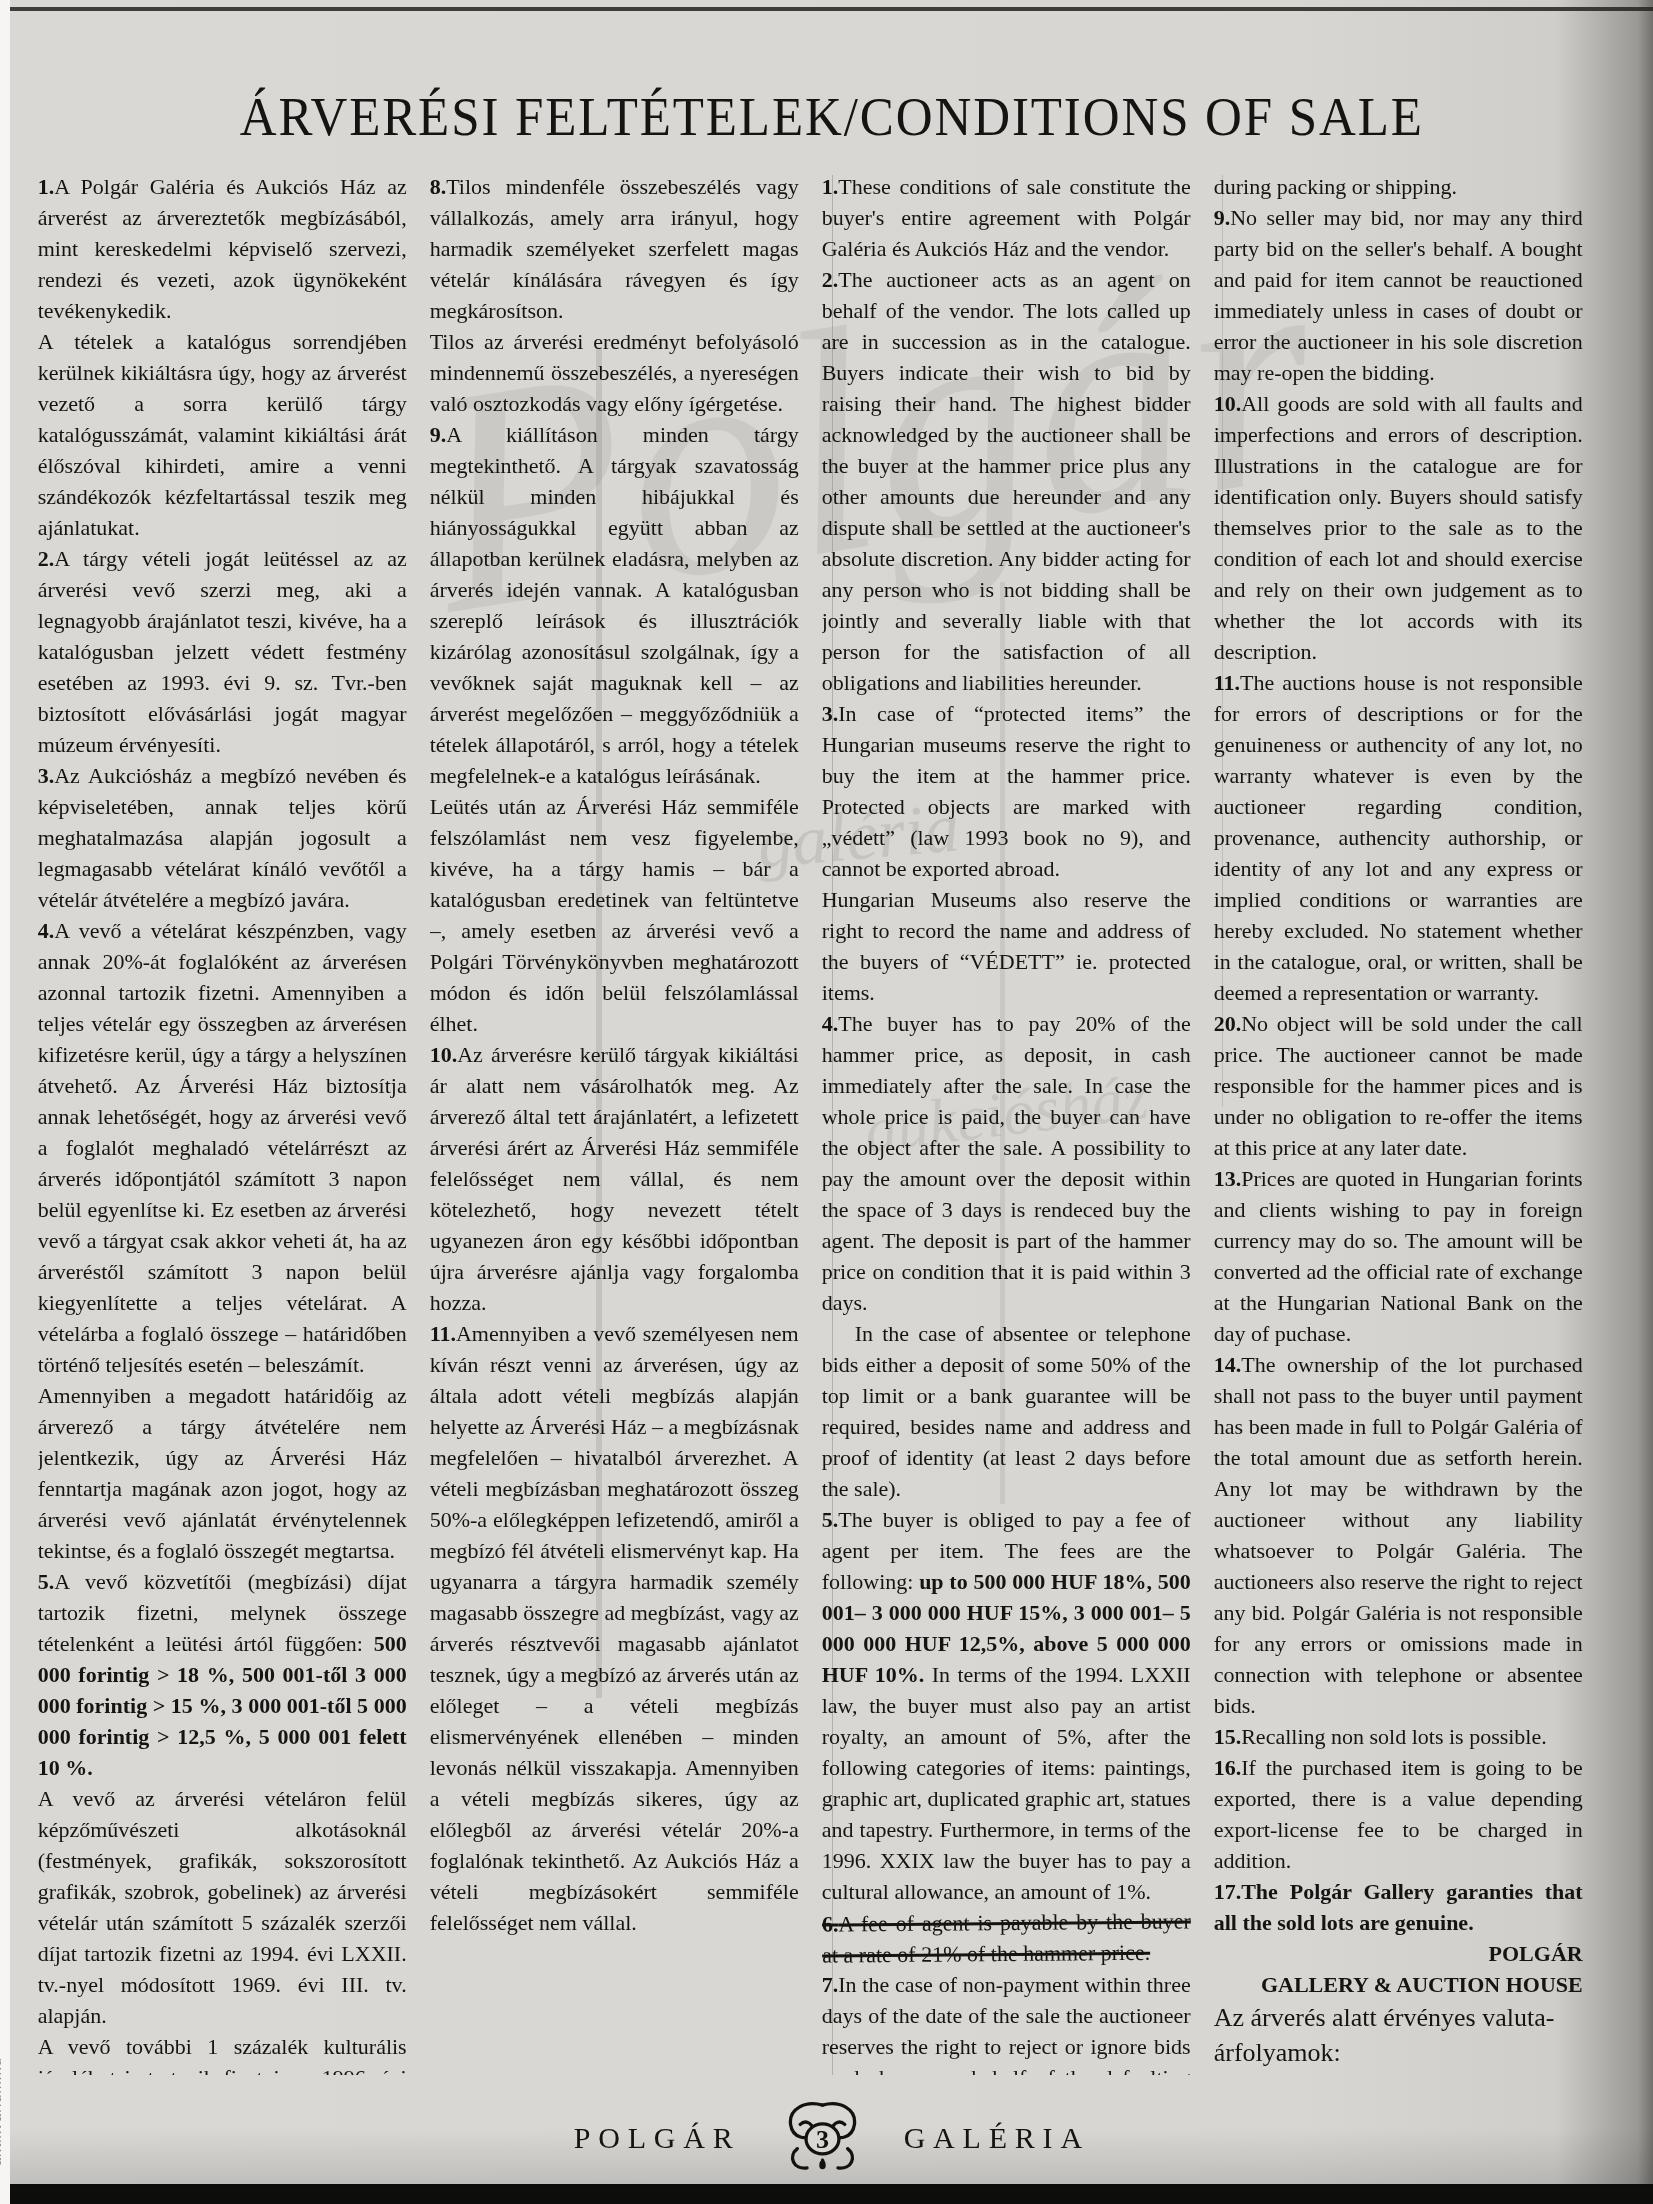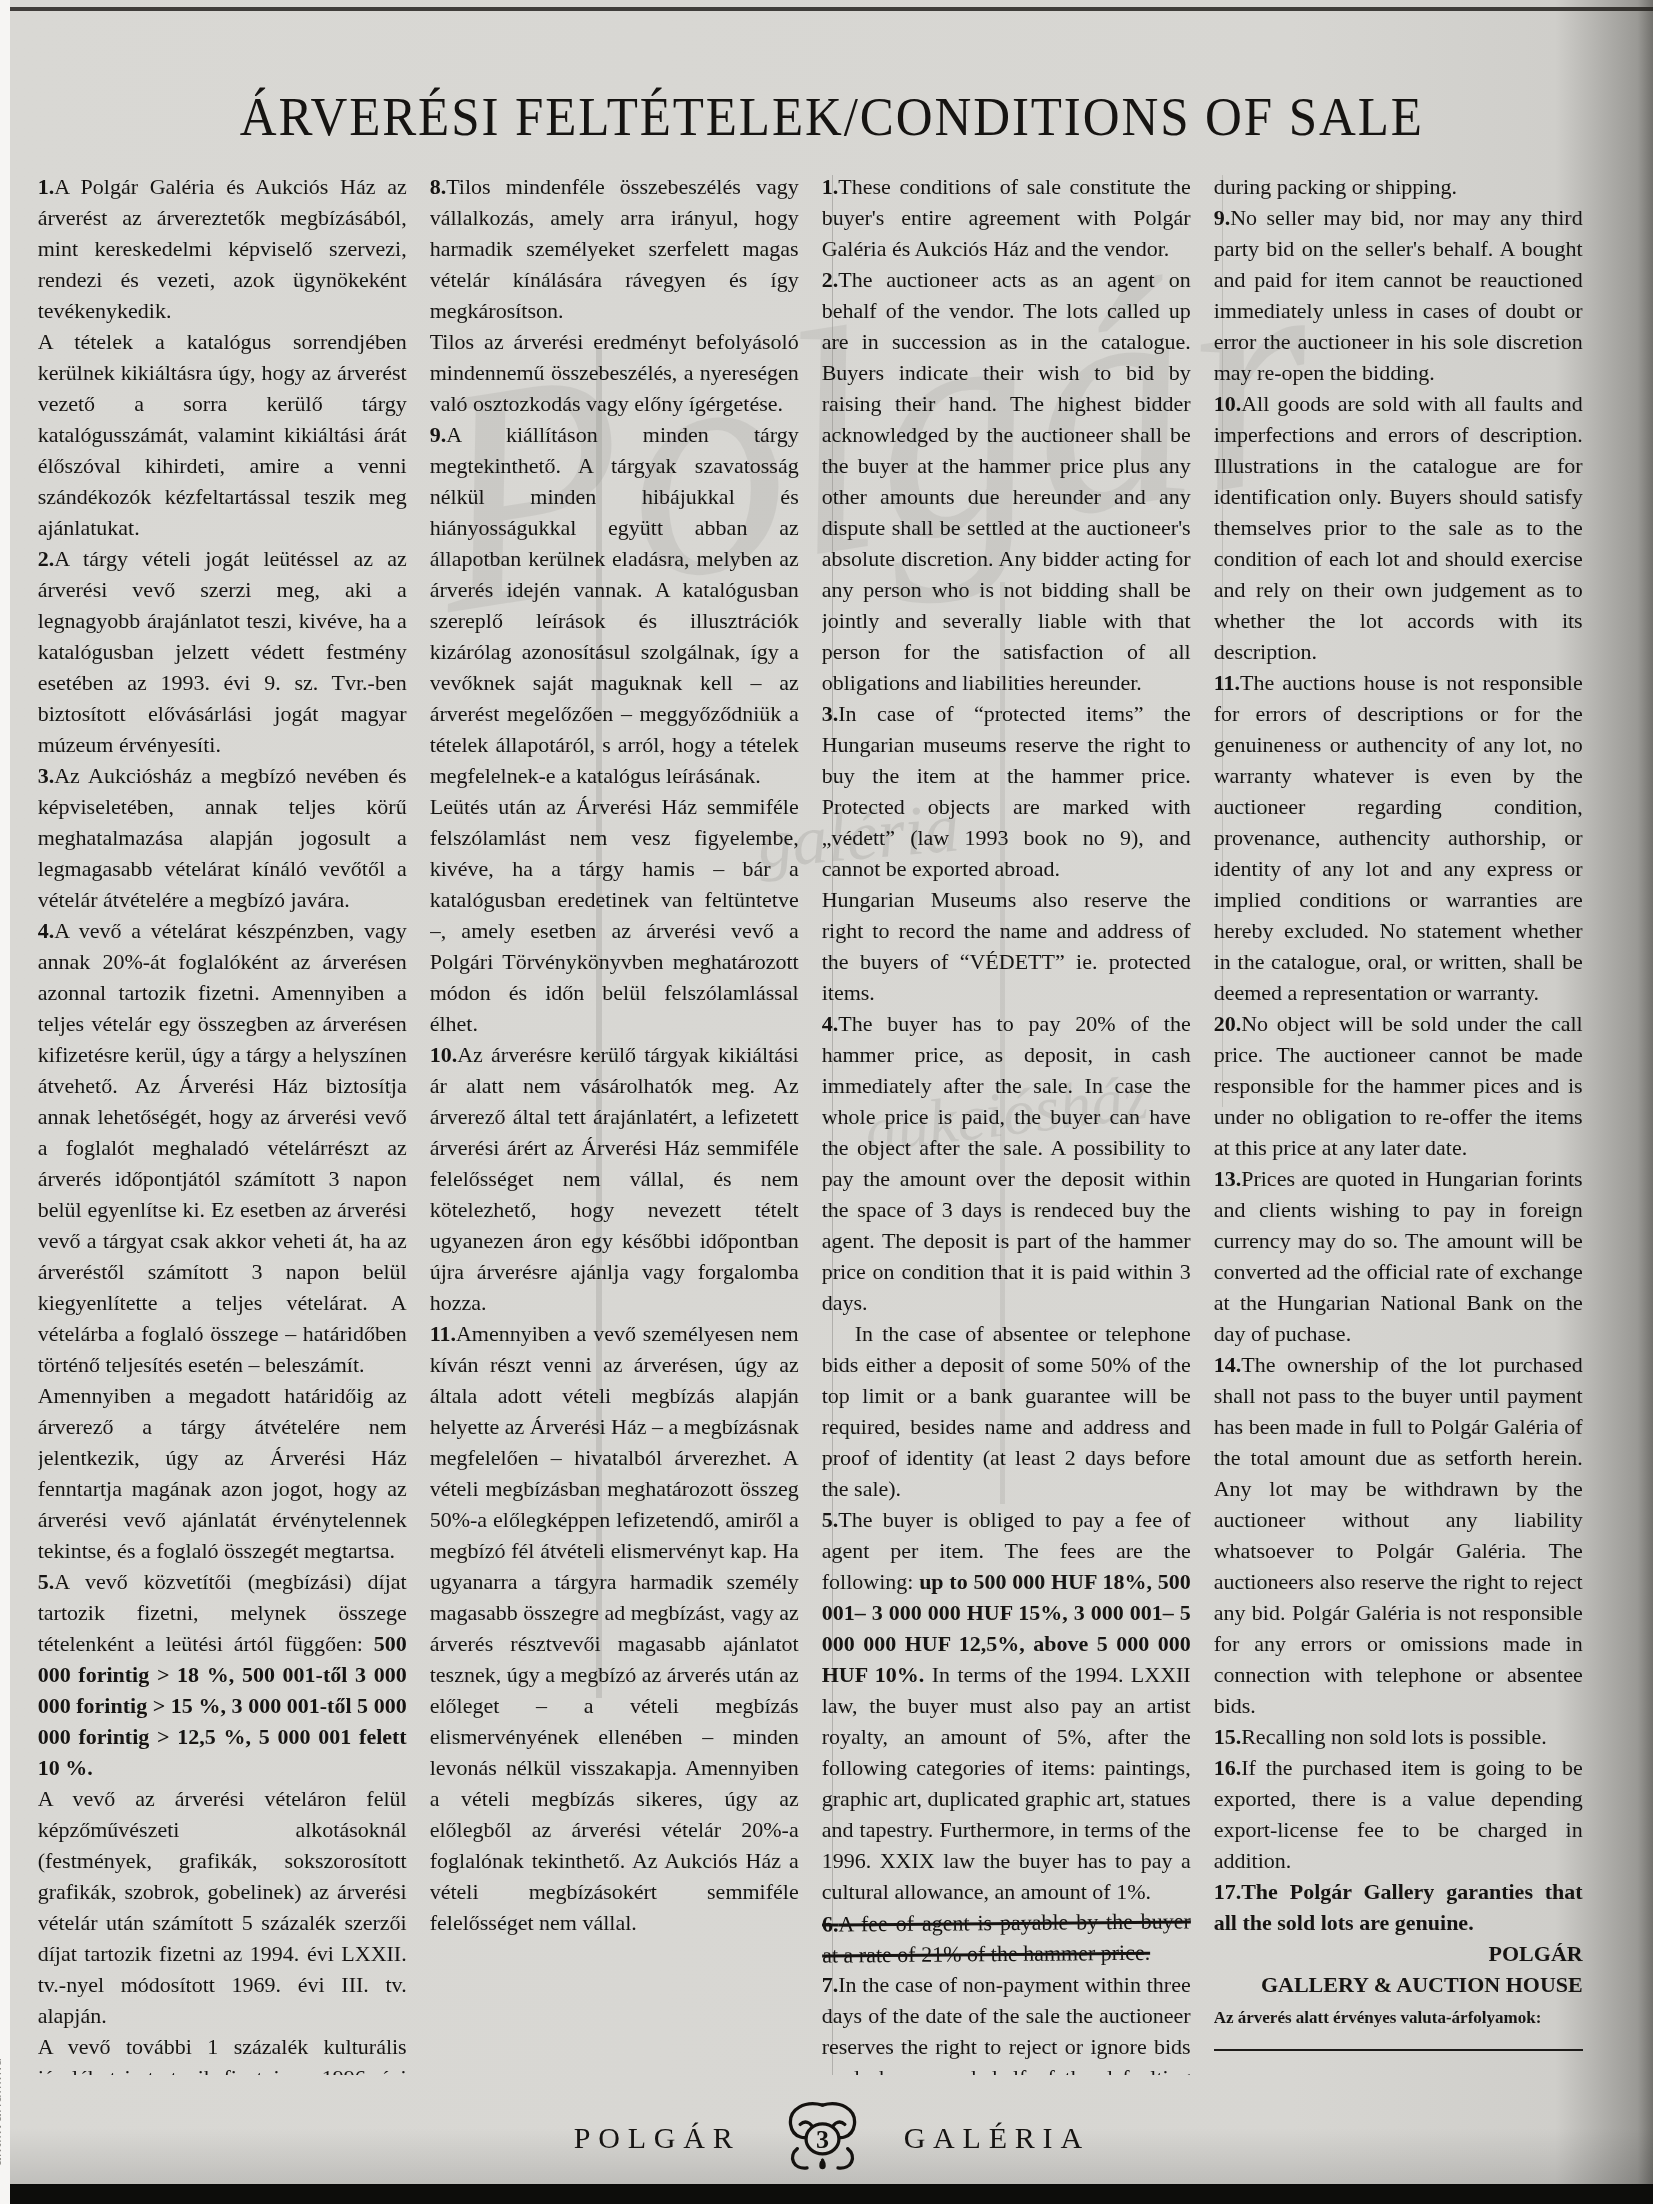--- a/index.html
+++ b/index.html
@@ -33,21 +33,21 @@
 
   .watermark{position:absolute;color:#7d7c78;pointer-events:none;z-index:1;font-style:italic;}
   .wm-script{left:417px;top:252px;font-size:320px;opacity:.14;transform:rotate(-9deg);}
   .wm-word1{left:747px;top:796px;font-size:70px;opacity:.2;transform:rotate(-5deg);}
   .wm-word2{left:854px;top:1077px;font-size:64px;opacity:.18;transform:rotate(-7deg);}
   .wm-bar{position:absolute;background:#7d7c78;z-index:1;}
   .wm-bar.b1{left:586px;top:349px;width:6.8px;height:1349px;opacity:.22;}
   .wm-bar.b2{left:990px;top:582px;width:5.8px;height:922px;opacity:.16;}
 
   .currency-panel{margin-top:auto;flex:none;padding-bottom:15.5px;}
-  .currency-heading{font-weight:bold;font-size:17px;line-height:35px;text-align:left;
+  .currency-heading{font-weight:normal;font-size:26px;line-height:35px;text-align:left;
                     border-bottom:2.9px solid #1d1b19;padding-bottom:13.6px;margin-bottom:29px;}
 
   .footer{position:absolute;left:0;right:0;bottom:29px;display:flex;align-items:center;
           justify-content:center;gap:37px;z-index:4;}
   .brand{font-size:30px;letter-spacing:7.8px;}
   .ornament{width:89px;height:76px;display:block;}
 
   .side-watermark{position:absolute;left:-5.8px;bottom:39px;transform:rotate(-90deg);transform-origin:left bottom;
                   font-family:"Liberation Sans","DejaVu Sans",sans-serif;font-size:14.6px;color:#8e8d89;
                   letter-spacing:1px;z-index:5;}

